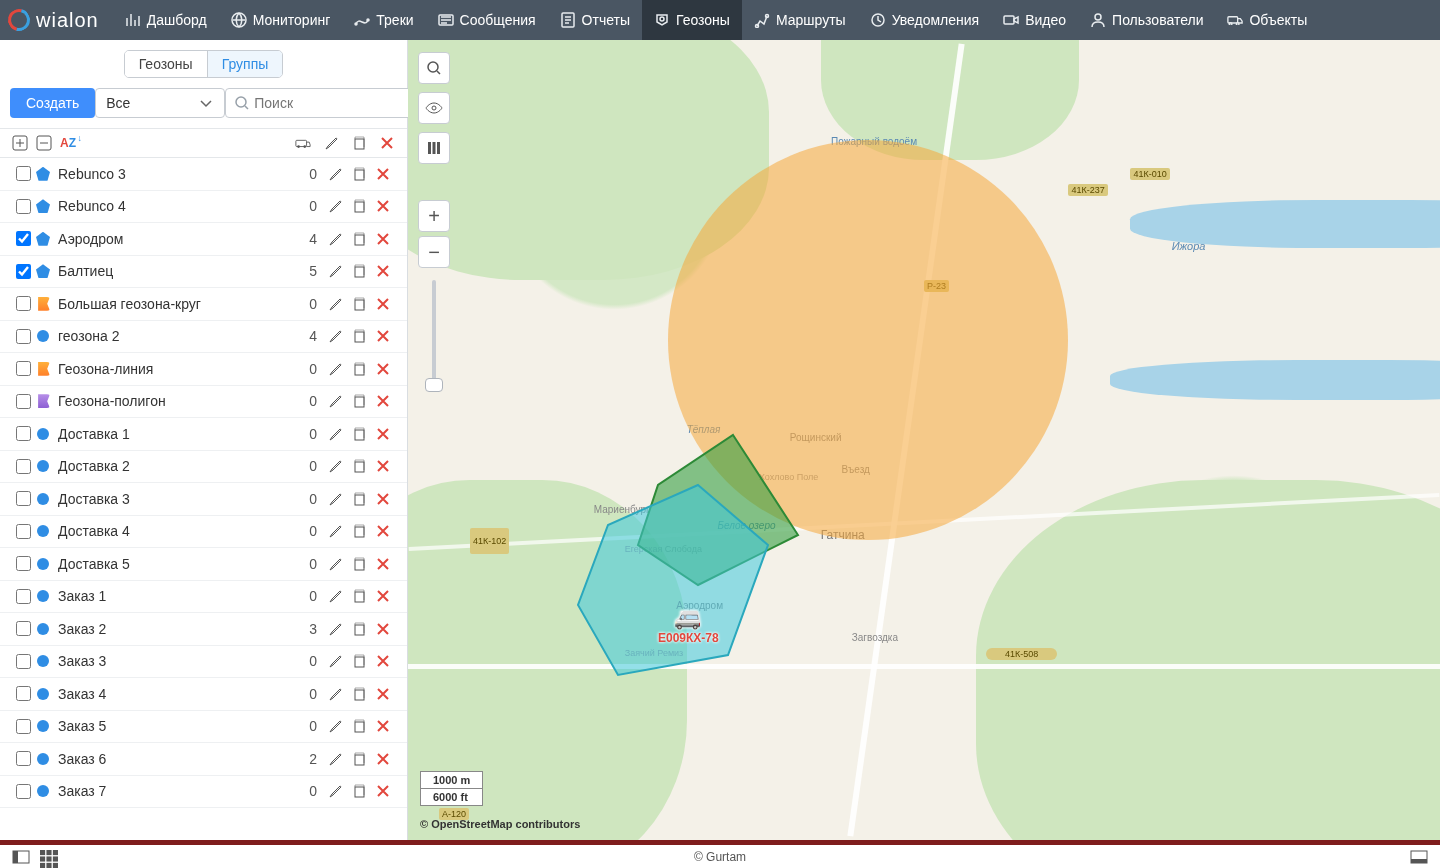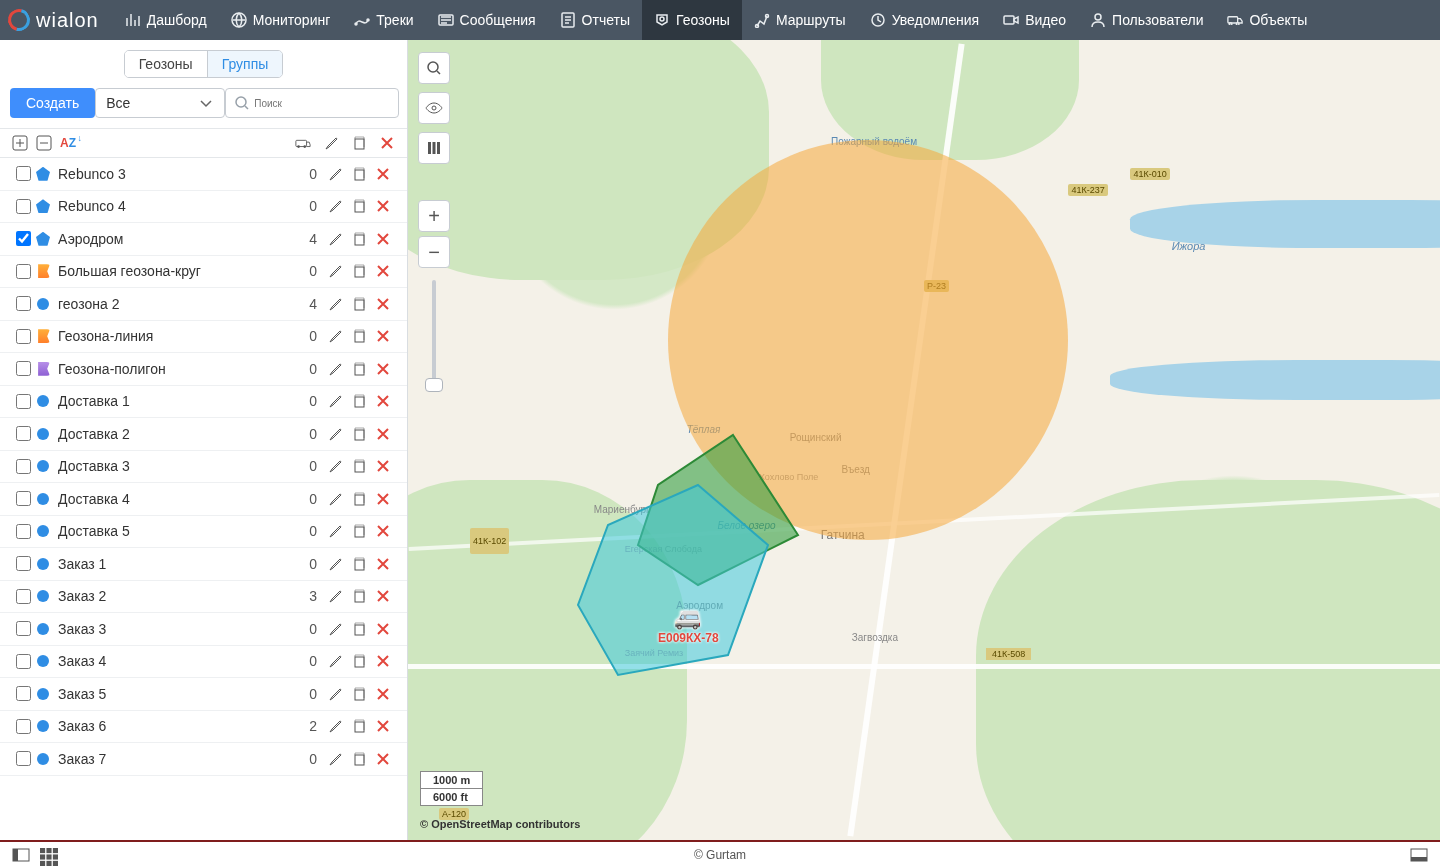--- a/index.html
+++ b/index.html
@@ -22,21 +22,21 @@
   .tab-pill{display:flex;border:1px solid #c7ccd2;border-radius:5px;overflow:hidden}
   .tab{padding:5px 14px;font-size:14px;cursor:pointer;background:#fff}
   .tab.inactive{color:#444}
   .tab.active{color:#2f8de4;background:#eef6fd}
   .tab:first-child{border-right:1px solid #c7ccd2}
 
   .controls-row{display:flex;gap:0;padding:0 10px 10px}
   .btn-create{background:#3f8efc;color:#fff;border:none;border-radius:4px;padding:7px 16px;font-size:14px;cursor:pointer}
   .select-all{flex:0 0 130px;border:1px solid #c7ccd2;border-radius:4px;background:#fff;padding:6px 10px;display:flex;align-items:flex-start;justify-content:space-between;cursor:pointer;font-size:14px}
   .search-box{flex:1;border:1px solid #c7ccd2;border-radius:4px;display:flex;align-items:center;padding:0 8px;color:#97a0a9}
-  .search-box input{border:none;outline:none;flex:1;font-size:10px;padding:6px 4px;color:#15803d}
+  .search-box input{border:none;outline:none;flex:1;font-size:14px;padding:6px 4px;color:#15803d}
 
   .header-icons{display:flex;align-items:center;padding:6px 12px;border-top:1px solid #e4e7ea;border-bottom:1px solid #e4e7ea}
   .hi-left{display:flex;gap:8px;align-items:center}
   .hi-right{margin-left:auto;display:flex;gap:12px;align-items:center}
   .ico{width:16px;height:16px;display:inline-flex;align-items:center;justify-content:center;cursor:pointer}
   .ico svg{width:16px;height:16px}
   .ico-az{color:#e2473d;font-weight:bold;font-size:12px;position:relative}
   .ico-az sup{color:#2f8de4;font-size:9px;position:absolute;right:-6px;top:-2px}
 
   
@@ -82,21 +82,21 @@
 
   .unit{position:absolute;display:flex;flex-direction:column;align-items:center;font-weight:bold;color:#e2473d;font-size:12px;text-shadow:0 0 3px #fff,0 0 3px #fff}
   .unit .van{font-size:22px;filter:grayscale(.2)}
 
   .scalebar{position:absolute;left:12px;bottom:34px;background:#fff;border:1px solid #888;font-size:11px;font-weight:bold;color:#333}
   .scalebar div{padding:2px 12px;border-bottom:1px solid #888}
   .scalebar div:last-child{border-bottom:none}
   .osm{position:absolute;left:12px;bottom:10px;font-size:11px;font-weight:bold;color:#333}
 
   
-  .footer{position:absolute;bottom:0;left:0;right:0;height:28px;border-top:2px solid #7f1d1d;background:#fff;display:flex;align-items:center;font-size:12px;color:#555;padding:7px 12px}
+  .footer{position:absolute;bottom:0;left:0;right:0;height:28px;border-top:5px solid #7f1d1d;background:#fff;display:flex;align-items:center;font-size:12px;color:#555;padding:7px 12px}
   .footer .mid{position:absolute;left:50%;transform:translateX(-50%)}
   .footer .f-ico{width:18px;height:14px;margin-right:10px;cursor:pointer}
 </style>
 </head>
 <body>
 
 <div class="topnav">
   <div class="logo">
     <div class="logo-ring"></div>
     <span class="logo-text">wialon</span>
@@ -331,20 +331,44 @@
             </svg>
           </span>
         </div>
         <div class="row">
           <span class="cb"><input type="checkbox" checked="" style=""></span>
           <span class="shape">
             <span class="sh poly"></span>
           </span>
           <span class="name">Аэродром</span>
           <span class="cnt">4</span>
+          <span class="act ico">
+            <svg viewBox="0 0 16 16">
+              <path d="M13 3l-8 8-2 3 3-2 8-8a1.4 1.4 0 0 0-1-1z" fill="none" stroke="#555"></path>
+            </svg>
+          </span>
+          <span class="act ico">
+            <svg viewBox="0 0 16 16">
+              <rect x="4" y="4" width="9" height="10" fill="none" stroke="#555"></rect>
+              <path d="M4 4V2h9v10" fill="none" stroke="#555" opacity=".5"></path>
+            </svg>
+          </span>
+          <span class="act ico">
+            <svg viewBox="0 0 16 16">
+              <path d="M3 3l10 10M13 3L3 13" stroke="#e2473d" stroke-width="2"></path>
+            </svg>
+          </span>
+        </div>
+        <div class="row">
+          <span class="cb"><input type="checkbox" checked="" style=""></span>
+          <span class="shape">
+            <span class="sh poly"></span>
+          </span>
+          <span class="name">Балтиец</span>
+          <span class="cnt">5</span>
           <span class="act ico">
             <svg viewBox="0 0 16 16">
               <path d="M13 3l-8 8-2 3 3-2 8-8a1.4 1.4 0 0 0-1-1z" fill="none" stroke="#555"></path>
             </svg>
           </span>
           <span class="act ico">
             <svg viewBox="0 0 16 16">
               <rect x="4" y="4" width="9" height="10" fill="none" stroke="#555"></rect>
               <path d="M4 4V2h9v10" fill="none" stroke="#555" opacity=".5"></path>
             </svg>
@@ -765,21 +789,21 @@
       <span style="position:absolute;left:42%;top:53%;font-size:10px;color:#888">Въезд</span>
       <span style="position:absolute;left:34%;top:54%;font-size:9px;color:#999">Хохлово Поле</span>
       <span style="position:absolute;left:21%;top:63%;font-size:9px;color:#999">Егерская Слобода</span>
       <span style="position:absolute;left:21%;top:76%;font-size:9px;color:#999">Заячий Ремиз</span>
       <span style="position:absolute;left:27%;top:48%;font-size:10px;font-style:italic;color:#5a89b3">Тёплая</span>
       <span style="position:absolute;left:26%;top:70%;font-size:10px;color:#888">Аэродром</span>
 
       <span style="position:absolute;left:50%;top:30%;font-size:9px;background:#d9c97e;padding:1px 3px;border-radius:2px;color:#5a4a00">Р-23</span>
       <span style="position:absolute;left:70%;top:16%;font-size:9px;background:#d9c97e;padding:1px 3px;border-radius:2px;color:#5a4a00">41К-010</span>
       <span style="position:absolute;left:6%;top:61%;font-size:9px;background:#d9c97e;padding:8px 3px;border-radius:2px;color:#5a4a00">41К-102</span>
-      <span style="position:absolute;left:56%;top:76%;font-size:9px;background:#d9c97e;padding:1px 6px;border-radius:0;color:#5a4a00">41К-508</span>
+      <span style="position:absolute;left:56%;top:76%;font-size:9px;background:#d9c97e;padding:1px 19px;border-radius:6px;color:#5a4a00">41К-508</span>
       <span style="position:absolute;left:3%;top:96%;font-size:9px;background:#d9c97e;padding:1px 3px;border-radius:2px;color:#5a4a00">А-120</span>
       <span style="position:absolute;left:64%;top:18%;font-size:9px;background:#d9c97e;padding:1px 3px;border-radius:2px;color:#5a4a00">41К-237</span>
     </div>
 
     <div class="geo-circle" style="left:260px;top:100px;width:400px;height:400px"></div>
     <div class="geo-poly" style="left:230px;top:395px">
       <svg width="180" height="160">
           <polygon points="95,0 160,100 60,150 0,110 20,50" fill="rgba(54,160,66,.6)" stroke="#2d8a37" stroke-width="2"></polygon>
         </svg>
     </div>

